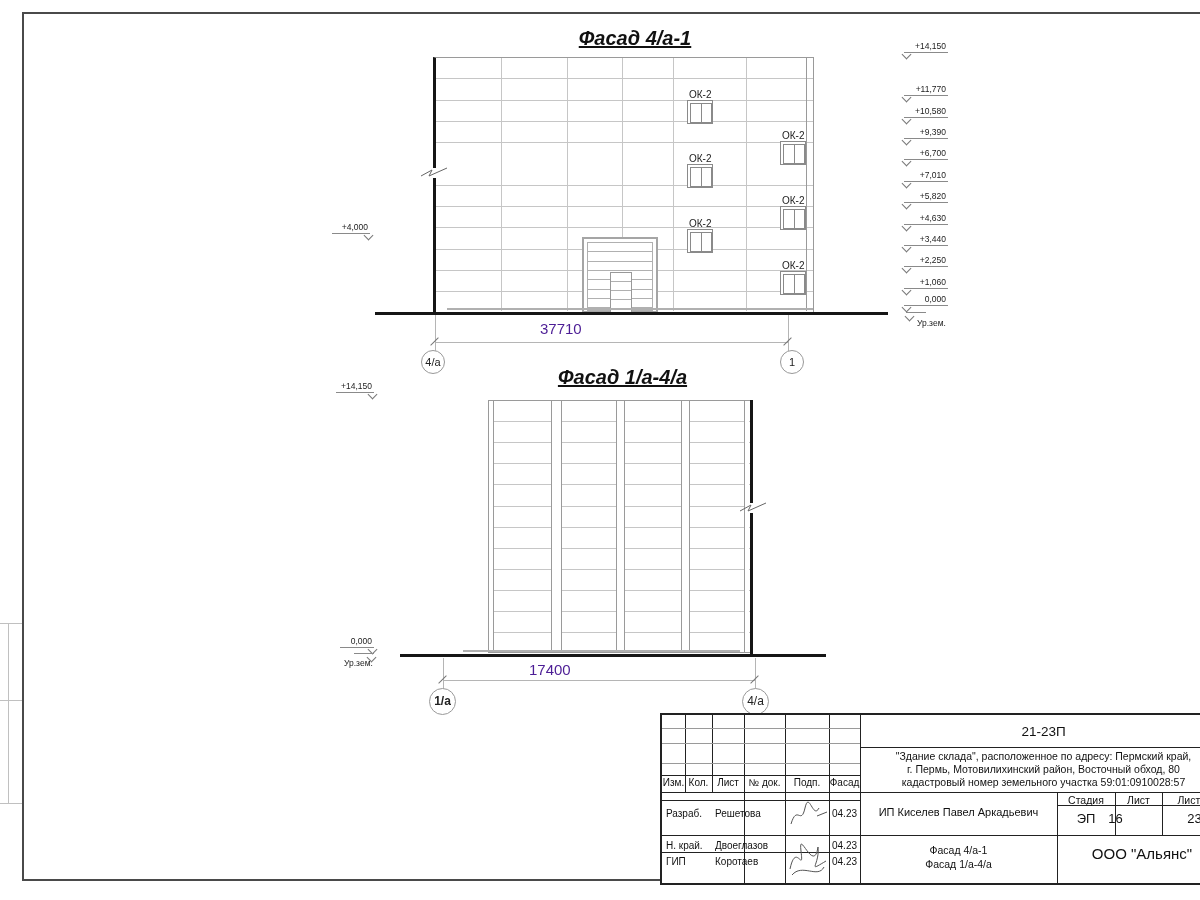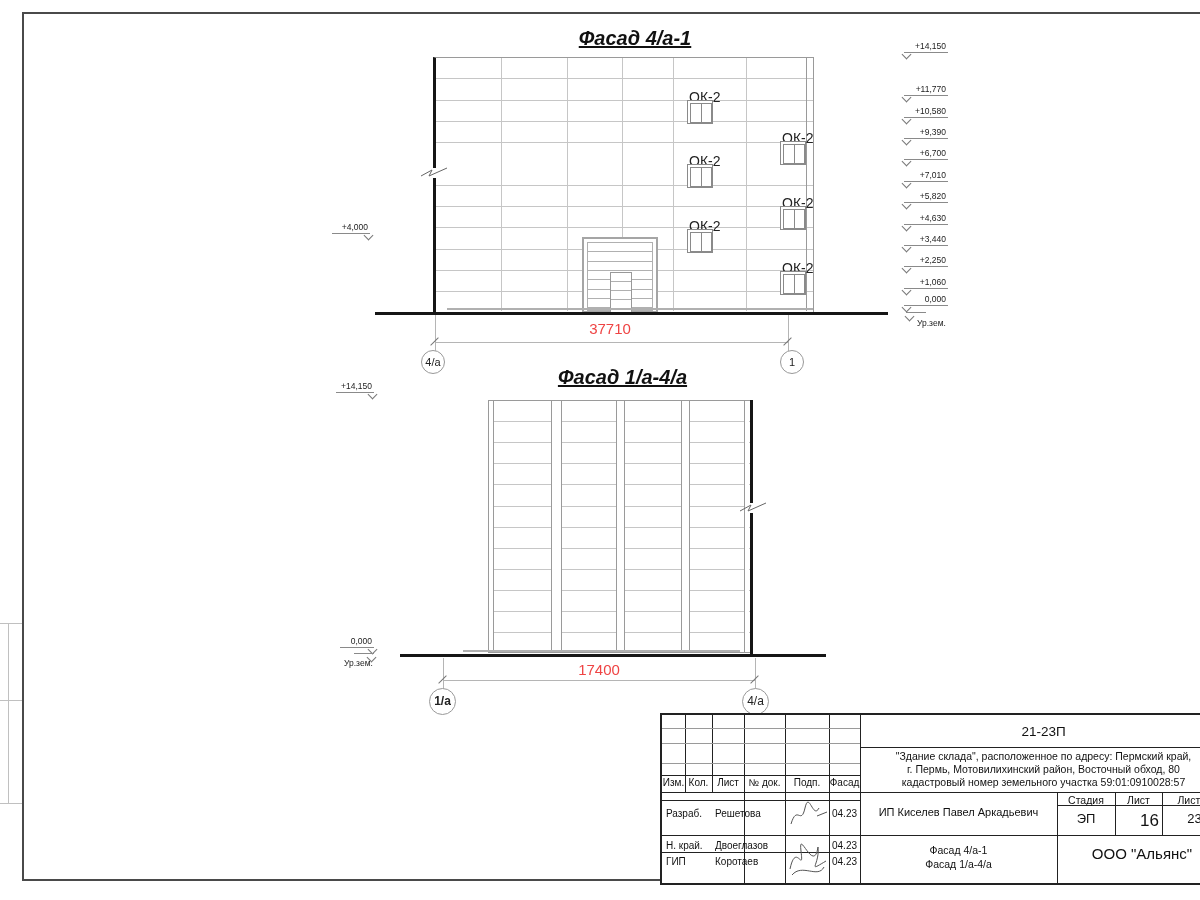--- a/index.html
+++ b/index.html
@@ -1,21 +1,21 @@
 <!DOCTYPE html>
 <html><head>
 <meta charset="utf-8">
 <style>
   html,body{margin:0;padding:0;background:#fff;}
   #sheet{position:relative;width:1200px;height:900px;background:#fff;overflow:hidden;
          font-family:"Liberation Sans",sans-serif;color:#1c1c1c;}
   .t{position:absolute;white-space:nowrap;color:#1c1c1c;}
   .ftitle{position:absolute;font:italic bold 20px "Liberation Sans",sans-serif;
           text-decoration:underline;color:#111;text-align:center;}
-  .dimtext{position:absolute;font-size:15px;text-align:center;color:#ef4444;}
+  .dimtext{position:absolute;font-size:15px;color:#4c1d95;}
   
   .fbox{position:absolute;border:1px solid #9a9a9a;
         background:repeating-linear-gradient(to bottom,transparent 0 20.3px,#c6c6c6 20.3px 21.3px);}
   .fbox2{position:absolute;border:1px solid #9a9a9a;
         background:repeating-linear-gradient(to bottom,transparent 0 20.1px,#c6c6c6 20.1px 21.1px);}
   .vl{position:absolute;width:1px;background:#c6c6c6;}
   .vl9{position:absolute;width:1px;background:#9a9a9a;}
   .strip{position:absolute;top:0;bottom:0;background:#fff;}
   .thick{position:absolute;background:#161616;}
   .gnd{position:absolute;height:3px;background:#161616;}
@@ -28,21 +28,21 @@
   .mark{position:absolute;font-size:8.5px;color:#222;}
   .mark .lab{display:block;border-bottom:1px solid #8a8a8a;padding:0 2px 1px 2px;text-align:right;}
   .mark.mleft .lab{text-align:right;}
   .varrow{position:absolute;width:6px;height:6px;border-right:1px solid #777;
           border-bottom:1px solid #777;transform:rotate(45deg);}
   .shelf{position:absolute;height:1px;background:#8a8a8a;}
   
   .win{position:absolute;width:20px;height:18px;border:1px solid #8a8a8a;background:#fff;padding:2px;}
   .win .panes{width:100%;height:100%;border:1px solid #8a8a8a;position:relative;background:#fff;}
   .win .panes::after{content:"";position:absolute;left:50%;top:0;bottom:0;width:1px;background:#8a8a8a;}
-  .wlab{position:absolute;font-size:14px;color:#222;white-space:nowrap;}
+  .wlab{position:absolute;font-size:10px;color:#222;white-space:nowrap;}
   
   .door{position:absolute;left:582px;top:237px;width:72px;height:72px;border:2px solid #a5a5a5;background:#fff;}
   .door .slats{position:absolute;left:3px;right:3px;top:3px;bottom:0;border:1px solid #b0b0b0;
      background:repeating-linear-gradient(to bottom,transparent 0 8.3px,#b0b0b0 8.3px 9.3px);}
   .door .leaf{position:absolute;left:26px;top:33px;width:20px;height:39px;background:#fff;border:1px solid #999;
      background-image:repeating-linear-gradient(to bottom,transparent 0 8px,#b0b0b0 8px 9px);}
   .brk{position:absolute;background:#fff;}
   
   .frame{position:absolute;background:#4a4a4a;}
   .mgl{position:absolute;background:#c0c0c0;}
@@ -276,20 +276,20 @@
 
     <div class="tbc" style="left:198px;top:9px;width:367px;font-size:13.5px;">21-23П</div>
     <div class="tbc" style="left:198px;top:35px;width:367px;font-size:10.5px;">"Здание склада", расположенное по адресу: Пермский край,</div>
     <div class="tbc" style="left:198px;top:48px;width:367px;font-size:10.5px;">г. Пермь, Мотовилихинский район, Восточный обход, 80</div>
     <div class="tbc" style="left:198px;top:61px;width:367px;font-size:10.5px;">кадастровый номер земельного участка 59:01:0910028:57</div>
     <div class="tbc" style="left:198px;top:91px;width:197px;font-size:11px;">ИП Киселев Павел Аркадьевич</div>
     <div class="tbc" style="left:395px;top:79px;width:58px;font-size:10.5px;">Стадия</div>
     <div class="tbc" style="left:453px;top:79px;width:47px;font-size:10.5px;">Лист</div>
     <div class="tbc" style="left:500px;top:79px;width:65px;font-size:10.5px;">Листов</div>
     <div class="tbc" style="left:395px;top:96px;width:58px;font-size:13px;">ЭП</div>
-    <div class="tbc" style="left:464px;top:96px;width:47px;font-size:17px;">16</div>
+    <div class="tbc" style="left:430px;top:96px;width:47px;font-size:13px;">16</div>
     <div class="tbc" style="left:500px;top:96px;width:65px;font-size:13px;">23</div>
     <div class="tbc" style="left:198px;top:129px;width:197px;font-size:10.5px;">Фасад 4/а-1</div>
     <div class="tbc" style="left:198px;top:143px;width:197px;font-size:10.5px;">Фасад 1/а-4/а</div>
     <div class="tbc" style="left:395px;top:130px;width:170px;font-size:15px;">ООО "Альянс"</div>
   </div>
 
 </div>
 
 </body></html>

